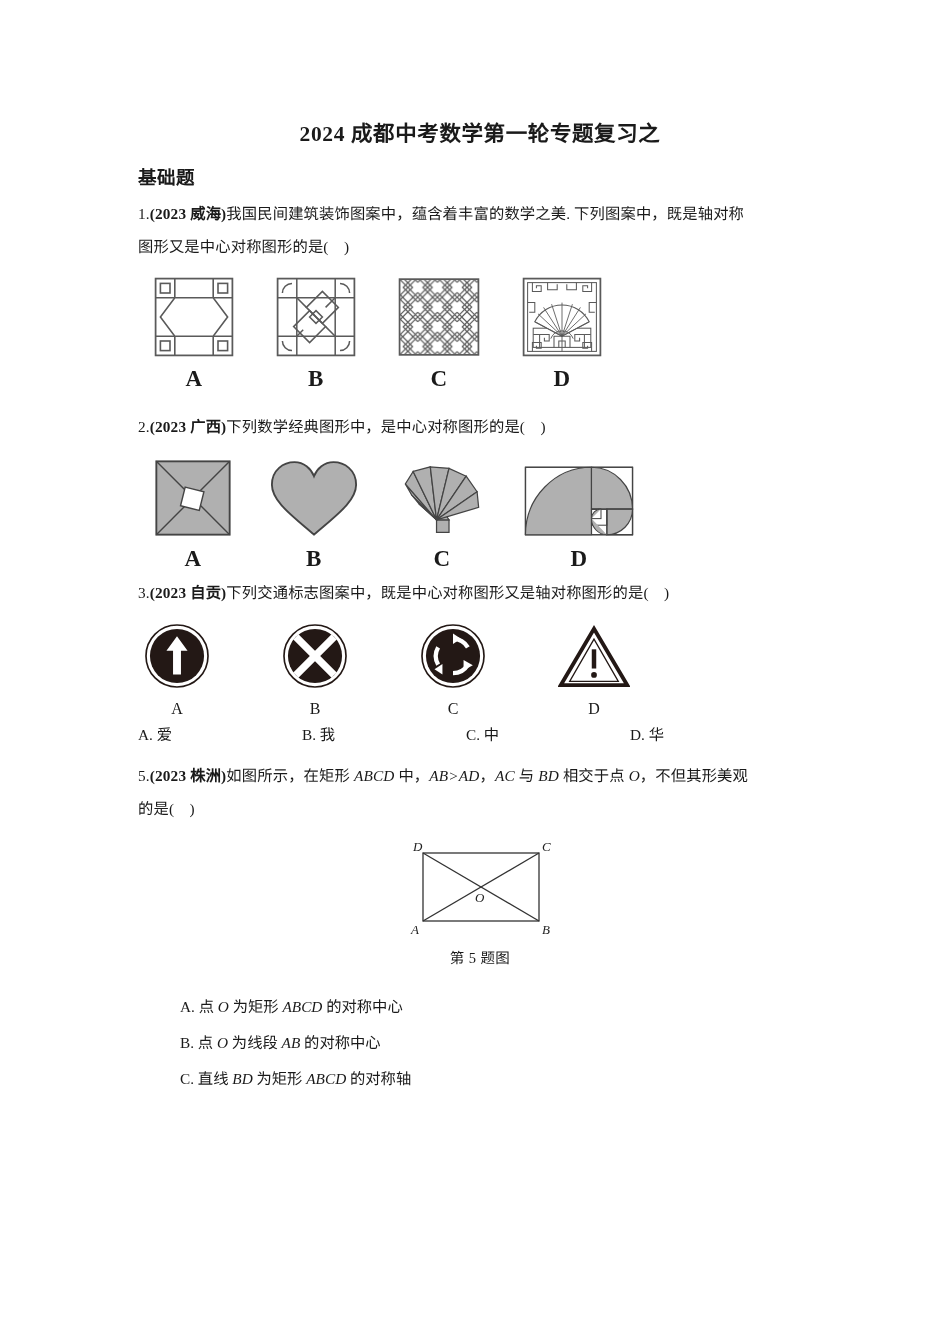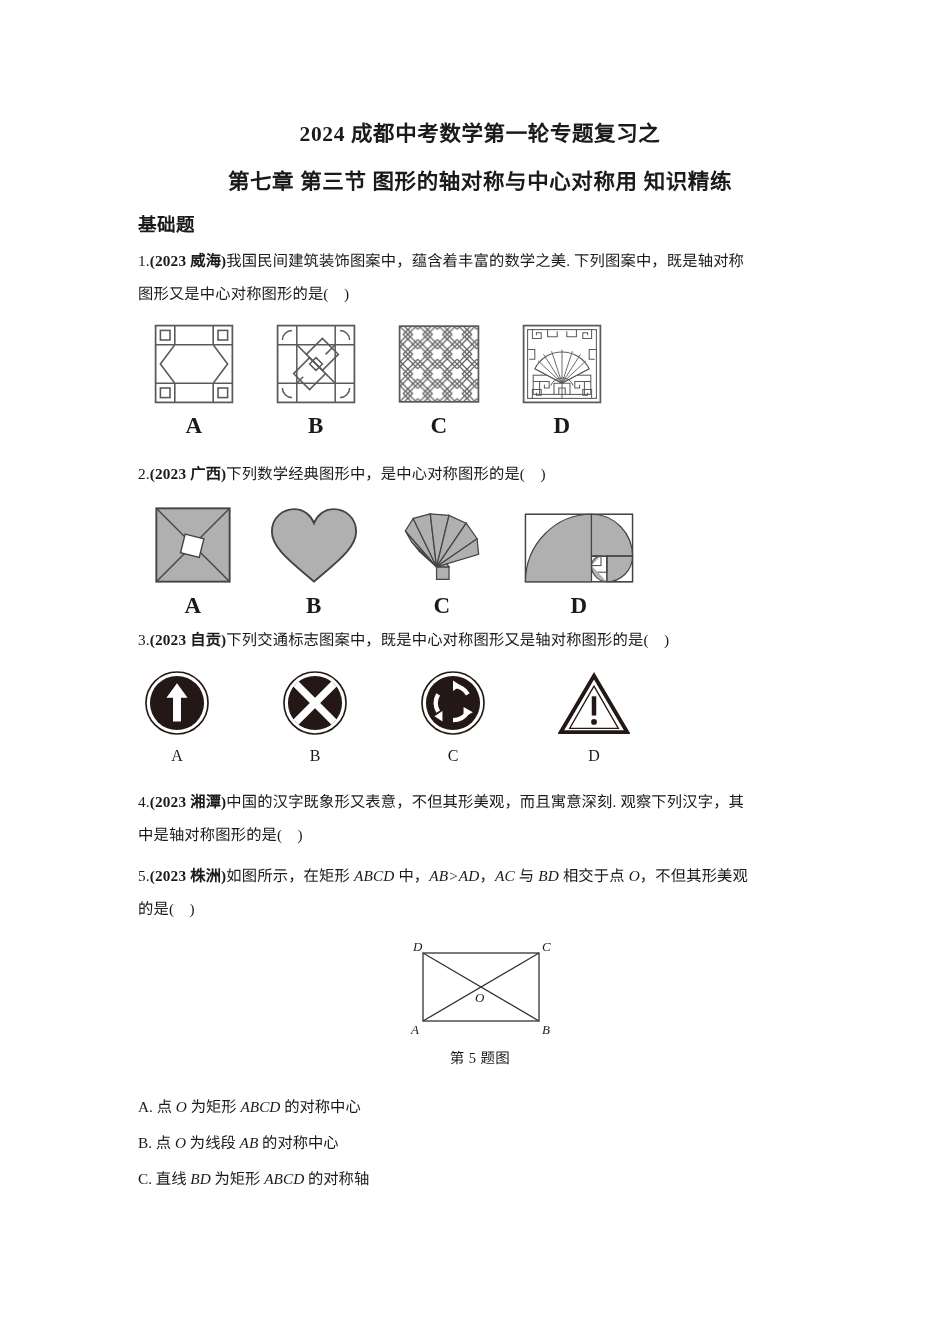--- a/index.html
+++ b/index.html
@@ -61,21 +61,21 @@
   .ital { font-family: "Liberation Serif", serif; font-style: italic; }
   .blank-paren { letter-spacing: 0px; }
 
   .opts-inline {
     font-size: 15.3px;
     line-height: 33px;
     display: flex;
   }
   .opts-inline .opt { width: 164px; }
 
-  .opts-block { font-size: 15.3px; line-height: 36px; }
+  .opts-block { font-size: 15.3px; line-height: 36px; margin-left: 42px; }
   .opts-block .opt-row { white-space: nowrap; }
 
   
   .fig-row {
     display: flex;
     align-items: flex-end;
     justify-content: flex-start;
   }
   .fig-cell {
     display: flex;
@@ -109,21 +109,20 @@
   }
   svg { display: block; }
 </style>
 </head>
 <body>
 
 <div class="page">
   <div class="content">
 
     <div class="doc-title title-line-1">2024 成都中考数学第一轮专题复习之</div>
-    <div class="doc-title title-line-2">第七章  第三节  图形的轴对称与中心对称用  知识精练</div>
 
     <div class="section-head">基础题</div>
 
     <div class="q q-1">
       <span>1.</span><span class="src">(2023 威海)</span><span>我国民间建筑装饰图案中，蕴含着丰富的数学之美. 下列图案中，既是轴对称</span><br>
       <span>图形又是中心对称图形的是(</span><span class="blank-paren">&nbsp;&nbsp;&nbsp;&nbsp;</span><span>)</span>
     </div>
 
     <div class="fig-row row-q1">
 
@@ -373,25 +372,27 @@
             <polygon points="56,6 108,94 4,94" fill="none" stroke="#231815" stroke-width="6"></polygon>
             <polygon points="56,22 94,88 18,88" fill="none" stroke="#231815" stroke-width="2"></polygon>
             <rect x="52.5" y="38" width="7" height="30" fill="#231815"></rect>
             <circle cx="56" cy="78" r="4.5" fill="#231815"></circle>
           </svg>
         </span>
         <span class="fig-label-plain">D</span>
       </div>
     </div>
 
-    <div class="q q-4" style="margin-top:20px;">
-      <span>4.</span><span class="src">(2023 湘潭)</span><span>中国的汉字既象形又表意，不但其形美观，而且寓意深刻. 观察下列汉字，其</span><br>
-      <span>中是轴对称图形的是(</span><span class="blank-paren">&nbsp;&nbsp;&nbsp;&nbsp;</span><span>)</span>
-    </div>
-
+
+    <div class="opts-inline">
+      <span class="opt">A. 爱</span>
+      <span class="opt">B. 我</span>
+      <span class="opt">C. 中</span>
+      <span class="opt">D. 华</span>
+    </div>
 
     <div class="q q-5" style="margin-top:8px;">
       <span>5.</span><span class="src">(2023 株洲)</span><span id="q5-run"><span>如图所示，在矩形 </span><span class="ital">ABCD</span><span> 中，</span><span class="ital">AB&gt;AD</span><span>，</span><span class="ital">AC</span><span> 与 </span><span class="ital">BD</span><span> 相交于点 </span><span class="ital">O</span><span>，不但其形美观</span></span><br>
       <span>的是(</span><span class="blank-paren">&nbsp;&nbsp;&nbsp;&nbsp;</span><span>)</span>
     </div>
 
     <div class="fig-row row-q5">
       <div class="fig-cell">
         <span>
           <svg width="182" height="100" viewBox="0 0 182 100">

